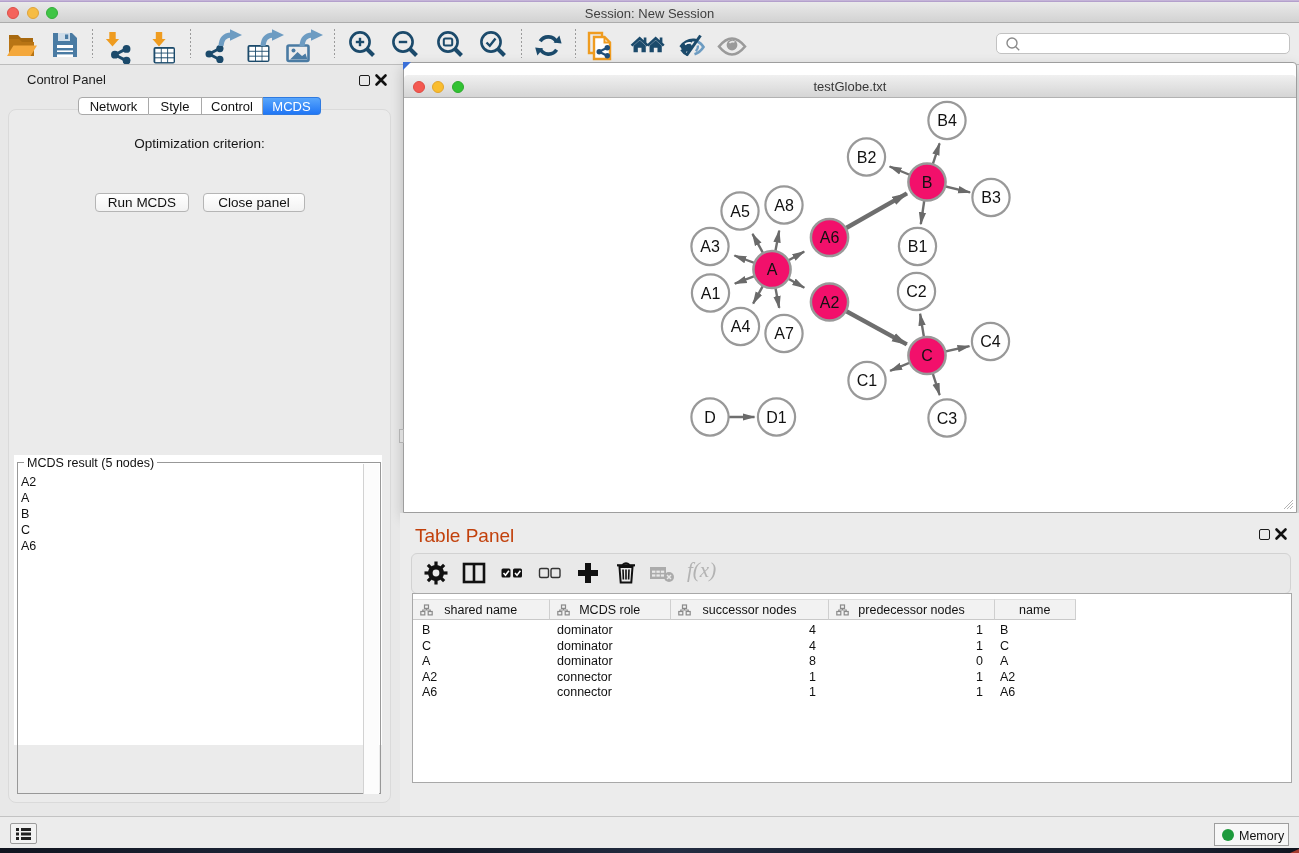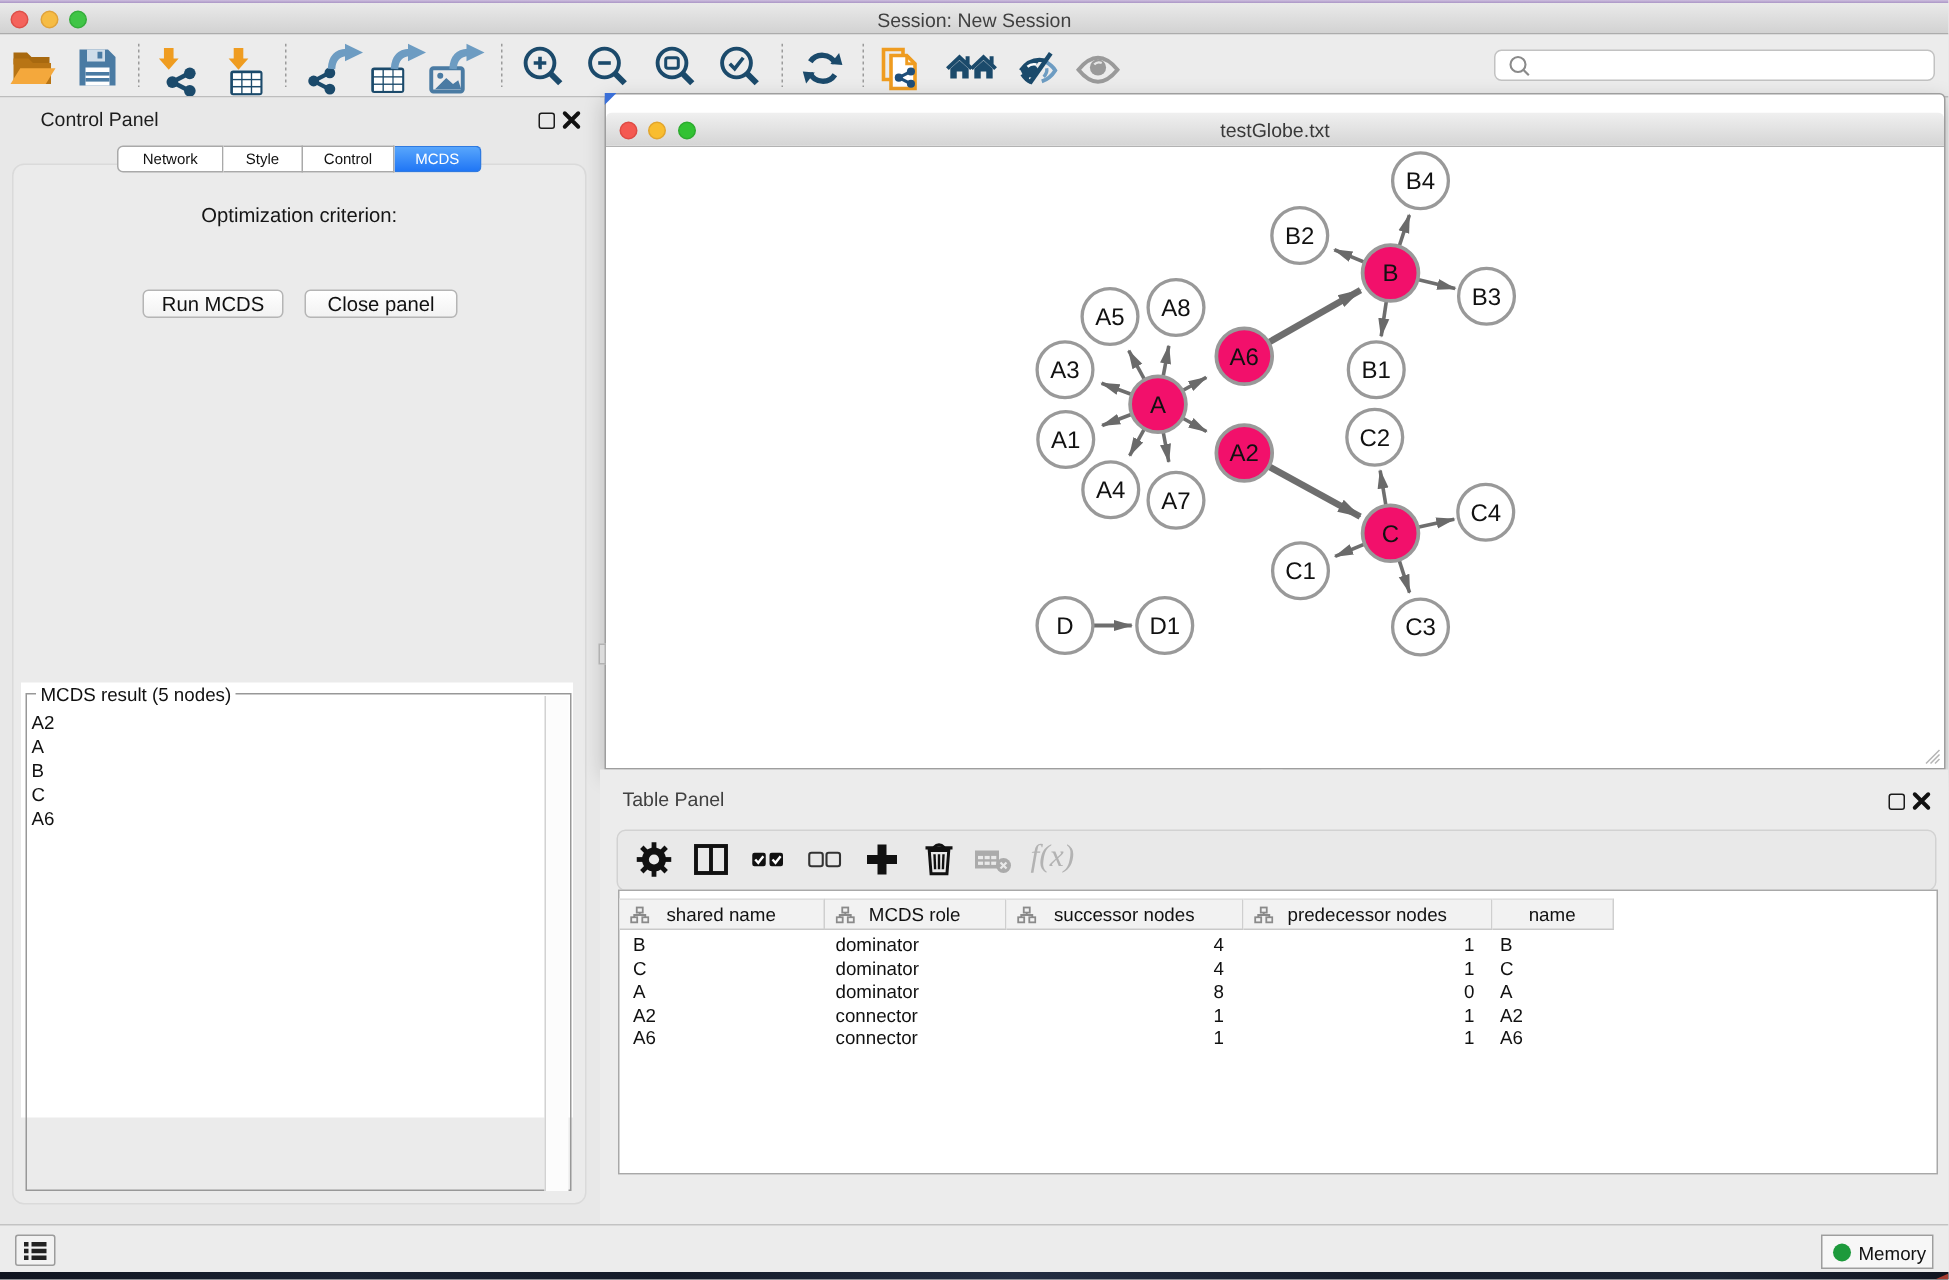--- a/index.html
+++ b/index.html
@@ -20,21 +20,21 @@
   .tsep { position:absolute; top:6px; height:29px; width:1px;
     background-image:linear-gradient(#9b9b9b 2px, transparent 2px); background-size:1px 4px; }
   .ticon { position:absolute; top:5px; }
   #searchbox { position:absolute; left:996px; top:10px; width:294px; height:21px;
     background:#fff; border:1px solid #c2c2c2; border-radius:5px; }
   
   #cpanel { left:0; top:65px; width:400px; height:751px; background:#e8e8e8; }
   #cpTitle { position:absolute; left:27px; top:7px; font-size:13px; color:#1c1c1c; }
   .floatbtn { position:absolute; top:10px; width:11px; height:11px; border:1.7px solid #1b1b1b; border-radius:2px; }
   .tabrow { position:absolute; display:flex; z-index:5; }
-  .tab { border:1px solid #a9a9a9; background:#fff; color:#111; font-size:10px;
+  .tab { border:1px solid #a9a9a9; background:#fff; color:#111; font-size:13px;
     text-align:center; height:18px; line-height:17px; border-left-width:0; }
   .tab.first { border-left-width:1px; border-radius:4px 0 0 4px; }
   .tab.last { border-radius:0 4px 4px 0; }
   .tab.sel { background:linear-gradient(#58a6fc,#2076f5); color:#fff; border-color:#2f7ae0; }
   #cpBody { position:absolute; left:8px; top:44px; width:383px; height:694px;
     background:#ebebeb; border:1px solid #dadada; border-radius:8px; }
   #optLabel { position:absolute; left:0; width:100%; top:26px; text-align:center;
     font-size:13.5px; color:#151515; }
   #combo { position:absolute; left:35px; top:49px; width:310px; height:20px; background:#fff;
     border:1px solid #b1b1b1; border-radius:4px; font-size:14px; color:#111; }
@@ -65,21 +65,21 @@
   #netwin { left:403px; top:62px; width:894px; height:451px; background:#fff;
     border:1px solid #9e9e9e; border-radius:4px 4px 0 0;
     box-shadow:0 5px 14px rgba(0,0,0,0.20); }
   #nwTitle { position:absolute; left:0; top:0; width:100%; height:23px;
     background:linear-gradient(#f0f0f0,#d5d5d5); border-bottom:1px solid #b2b2b2;
     border-radius:4px 4px 0 0;margin-top:12px; }
   #nwTitle .title { position:absolute; left:0; right:0; top:4px; text-align:center;
     font-size:13px; color:#383838; }
   
   #tpanel { left:400px; top:513px; width:899px; height:303px; background:#ececec; }
-  #tpTitle { position:absolute; left:15px; top:12px; font-size:13px; color:#404040; }
+  #tpTitle { position:absolute; left:15px; top:12px; font-size:19px; color:#c2410c; }
   #tToolbar { position:absolute; left:11px; top:40px; width:880px; height:41px;
     background:#e9e9e9; border:1px solid #d2d2d2; border-radius:6px; }
   #tblBox { position:absolute; left:12px; top:80px; width:880px; height:190px;
     background:#fff; border:1px solid #a8a8a8; }
   .hcell { position:absolute; top:5px; height:21px; background:#f2f2f2;
     border-right:1px solid #cfcfcf; border-bottom:1px solid #c9c9c9; border-top:1px solid #dedede;
     font-size:12.5px; color:#111; text-align:center; line-height:20px; }
   .trow { position:absolute; font-size:12.5px; color:#111; height:16px; line-height:16px; }
   .tabrow2 { position:absolute; left:271px; top:278px; display:flex; }
   

